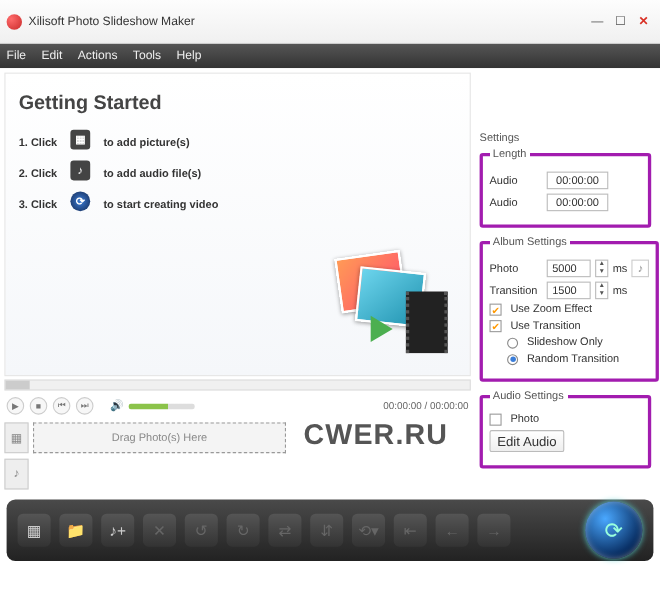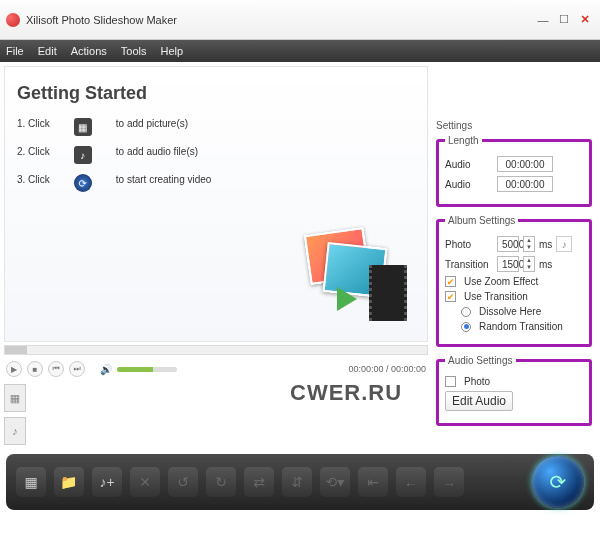--- a/index.html
+++ b/index.html
@@ -9,48 +9,48 @@
 .titlebar .title { font-size: 11px; color: #333; flex: 1; }
 .titlebar .winbtn { width: 18px; height: 14px; margin-left: 3px; display: flex; align-items: center; justify-content: center; font-size: 11px; color: #555; cursor: pointer; }
 .titlebar .close { color: #d93025; font-weight: bold; }
 .menubar { height: 22px; background: linear-gradient(#555,#333); display: flex; align-items: center; padding: 0 6px; gap: 14px; }
 .menubar span { color: #eee; font-size: 11px; cursor: pointer; }
 .main { display: flex; height: 388px; background: #fff; padding: 4px; }
 .left { flex: 1; display: flex; flex-direction: column; }
 .preview { flex: 1; background: linear-gradient(#fff,#f5f7fa); border: 1px solid #e5e5e5; padding: 16px 12px; position: relative; }
 .preview h2 { font-size: 18px; color: #444; margin-bottom: 14px; font-weight: bold; }
 .steps { font-size: 10px; color: #333; }
-.steps .row { display: flex; align-items: flex-start; margin: 10px 0; gap: 24px; }
+.steps .row { display: flex; align-items: flex-end; margin: 10px 0; gap: 12px; font-weight: bold; }
 .steps .ico { width: 18px; height: 18px; background: #444; border-radius: 3px; display: inline-flex; align-items: center; justify-content: center; color: #fff; font-size: 10px; }
 .steps .ico.blue { background: radial-gradient(#3a7bd5,#142850); border-radius: 50%; }
 .decor { position: absolute; right: 20px; bottom: 20px; width: 110px; height: 90px; }
 .decor .photo { position: absolute; width: 60px; height: 50px; border: 2px solid #fff; box-shadow: 0 1px 4px rgba(0,0,0,.4); }
 .decor .p1 { background: linear-gradient(135deg,#ff9a56,#ff4d6d); top: 0; left: 10px; transform: rotate(-8deg); }
 .decor .p2 { background: linear-gradient(135deg,#6dd5ed,#2193b0); top: 14px; left: 28px; transform: rotate(6deg); }
 .decor .film { position: absolute; right: 0; bottom: 0; width: 38px; height: 56px; background: #222; border-left: 3px dotted #555; border-right: 3px dotted #555; }
 .decor .arrow { position: absolute; left: 40px; bottom: 10px; width: 0; height: 0; border-top: 12px solid transparent; border-bottom: 12px solid transparent; border-left: 20px solid #4caf50; }
 .scrollbar { height: 10px; background: #f0f0f0; border: 1px solid #ddd; margin: 3px 0; position: relative; }
 .scrollbar .thumb { position: absolute; left: 0; top: 0; width: 22px; height: 8px; background: #ccc; }
 .playbar { height: 22px; display: flex; align-items: center; gap: 5px; padding: 0 2px; }
 .pbtn { width: 16px; height: 16px; border: 1px solid #ccc; border-radius: 50%; background: #f7f7f7; display: flex; align-items: center; justify-content: center; font-size: 8px; color: #777; cursor: pointer; }
 .vol { width: 12px; font-size: 10px; color: #555; margin-left: 10px; }
 .volslider { width: 60px; height: 5px; background: linear-gradient(to right,#8bc34a 60%,#ddd 60%); border-radius: 2px; cursor: pointer; }
 .timetext { margin-left: auto; font-size: 9px; color: #666; }
 .droprow { display: flex; align-items: center; height: 30px; gap: 4px; margin-top: 3px; }
 .droprow .tab { width: 22px; height: 28px; background: #eee; border: 1px solid #ccc; display: flex; align-items: center; justify-content: center; font-size: 11px; color: #888; }
 .droprow .zone { flex: 0 0 230px; height: 28px; border: 1px dashed #999; background: #f4f4f4; display: flex; align-items: center; justify-content: center; font-size: 10px; color: #888; }
-.watermark { position: absolute; left: 290px; top: 380px; font-size: 22px; font-weight: bold; color: #555; letter-spacing: 1px; text-shadow: 1px 1px 0 #fff; pointer-events: none; }
+.watermark { position: absolute; left: 276px; top: 380px; font-size: 26px; font-weight: bold; color: #555; letter-spacing: 1px; text-shadow: 1px 1px 0 #fff; pointer-events: none; }
 .right { width: 168px; padding: 4px 4px 4px 8px; font-size: 10px; color: #333; margin-top: 48px; }
 .right .sectitle { font-size: 10px; color: #555; margin: 2px 0 4px; }
 .right fieldset { border: 3px solid #a21caf; border-radius: 3px; padding: 6px 6px 8px; margin-bottom: 8px; }
 .right legend { font-size: 10px; color: #555; padding: 0 3px; }
 .right .frow { display: flex; align-items: center; gap: 4px; margin: 4px 0; }
 .right .lbl { width: 48px; }
 .right .val { border: 1px solid #bbb; background: #fff; height: 16px; padding: 0 4px; font-size: 10px; display: flex; align-items: center; text-align: center; }
-.right .spin { width: 22px; }
+.right .spin { width: 40px; }
 .right .time { width: 56px; justify-content: center; }
 .right .spinbtns { width: 12px; height: 16px; display: flex; flex-direction: column; border: 1px solid #bbb; }
 .right .spinbtns div { flex:1; font-size:6px; text-align:center; line-height:7px; color:#555; cursor:pointer; }
 .right .ck { width: 11px; height: 11px; border: 1px solid #999; background: #fff; display: inline-flex; align-items:center; justify-content:center; font-size:9px; color:#f90; margin-right: 4px; }
 .right .radio { width:10px; height:10px; border:1px solid #888; border-radius:50%; margin-right:4px; display:inline-flex; align-items:center; justify-content:center; }
 .right .radio.sel::after { content:''; width:5px; height:5px; background:#3b7dd8; border-radius:50%; }
 .right .btn { border:1px solid #bbb; background:linear-gradient(#fff,#eee); padding:2px 6px; font-size:12px; cursor:pointer; border-radius:2px; }
 .right .musicico { width:16px; height:16px; border:1px solid #ccc; display:flex; align-items:center; justify-content:center; font-size:10px; color:#888; }
 .toolbar { height: 56px; margin: 4px 6px 6px; background: linear-gradient(#4a4a4a,#222); border-radius: 8px; display: flex; align-items: center; padding: 0 10px; gap: 8px; }
 .tbtn { width: 30px; height: 30px; border-radius: 5px; background: linear-gradient(#555,#333); display: flex; align-items: center; justify-content: center; color: #ccc; font-size: 14px; cursor: pointer; }
@@ -111,20 +111,21 @@
       <div class="pbtn">▶</div>
       <div class="pbtn">■</div>
       <div class="pbtn">⏮</div>
       <div class="pbtn">⏭</div>
       <div class="vol">🔊</div>
       <div class="volslider"></div>
       <div class="timetext">00:00:00 / 00:00:00</div>
     </div>
     <div class="droprow">
       <div class="tab">▦</div>
+      <div class="zone">Drag Photo(s) Here</div>
     </div>
     <div class="droprow">
       <div class="tab">♪</div>
     </div>
   </div>
 
   <div class="right">
     <div class="sectitle">Settings</div>
 
     <fieldset>
@@ -163,21 +164,21 @@
       <div class="frow">
         <span class="ck">✔</span>
         <span>Use Zoom Effect</span>
       </div>
       <div class="frow">
         <span class="ck">✔</span>
         <span>Use Transition</span>
       </div>
       <div class="frow" style="padding-left:16px;">
         <span class="radio"></span>
-        <span>Dissolve Here</span>
+        <span>Slideshow Only</span>
       </div>
       <div class="frow" style="padding-left:16px;">
         <span class="radio sel"></span>
         <span>Random Transition</span>
       </div>
     </fieldset>
 
     <fieldset>
       <legend>Audio Settings</legend>
       <div class="frow">

